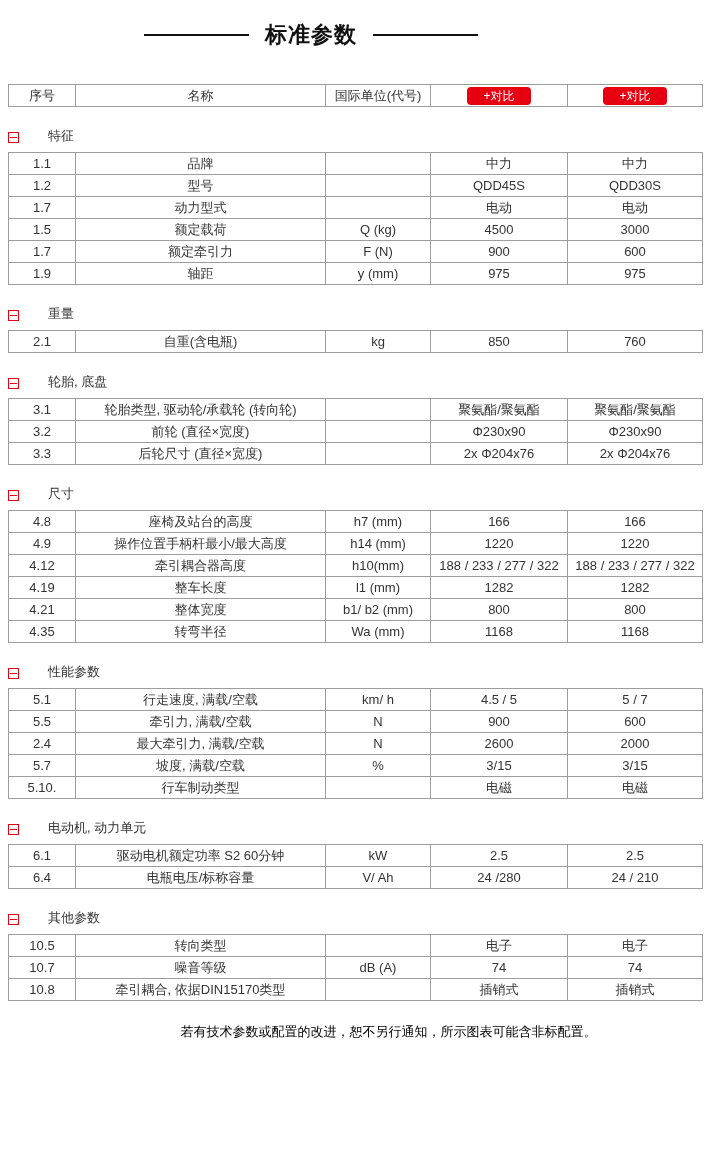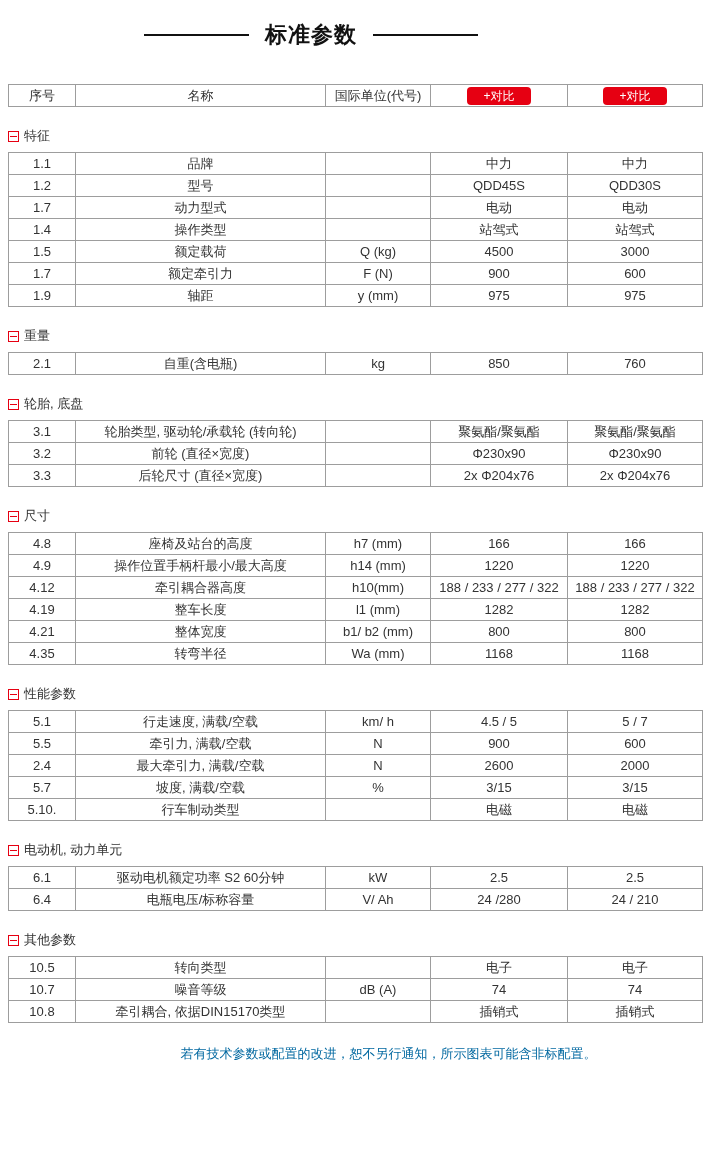--- a/index.html
+++ b/index.html
@@ -72,24 +72,25 @@
     line-height: 16px;
     padding: 1px 16px;
     border-radius: 4px;
     cursor: pointer;
   }
 
   
   .spec-section { margin-top: 22px; }
   .section-header {
     display: flex;
-    align-items: center;
+    align-items: flex-end;
     line-height: 14px;
     margin-bottom: 9px;
     cursor: pointer;
+    gap: 24px;
   }
   .collapse-icon {
     width: 11px;
     height: 11px;
     border: 1px solid #e60012;
     background: #ffffff;
     display: inline-flex;
     align-items: center;
     justify-content: center;
     margin-right: 5px;
@@ -104,21 +105,21 @@
   }
   .section-label {
     font-size: 13px;
     color: #333333;
   }
 
   
   .footer {
     margin-top: 22px;
     font-size: 13px;
-    color: #0369a1;
+    color: #000000;
     text-align: center;
     padding-left: 155px;
     white-space: nowrap;
     font-family: Liberation Mono, monospace;
   }
 </style>
 </head>
 <body>
 
 <div class="page">
@@ -184,27 +185,20 @@
   </tr>
 
   <tr>
     <td>1.7</td>
     <td>动力型式</td>
     <td></td>
     <td>电动</td>
     <td>电动</td>
   </tr>
 
-  <tr>
-    <td>1.4</td>
-    <td>操作类型</td>
-    <td></td>
-    <td>站驾式</td>
-    <td>站驾式</td>
-  </tr>
 
   <tr>
     <td>1.5</td>
     <td>额定载荷</td>
     <td>Q (kg)</td>
     <td>4500</td>
     <td>3000</td>
   </tr>
 
   <tr>

